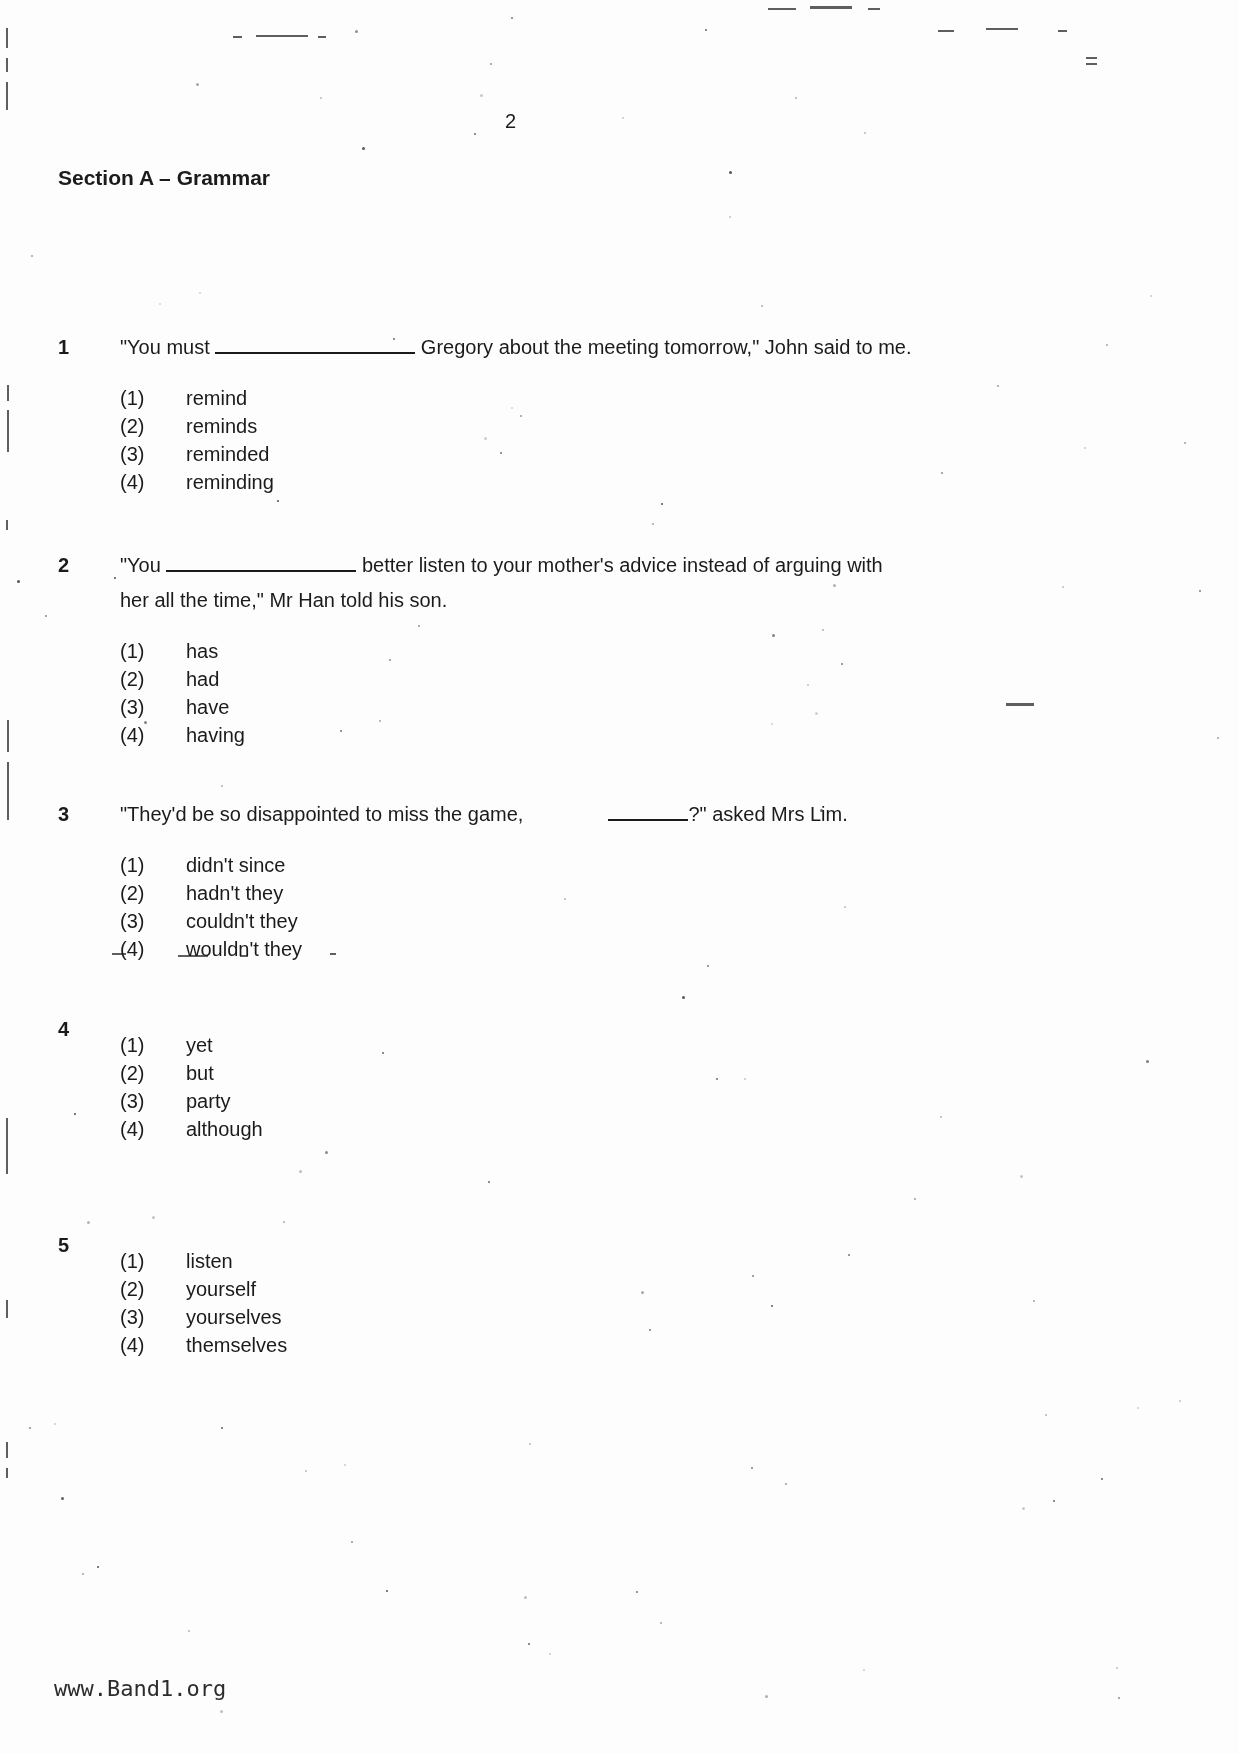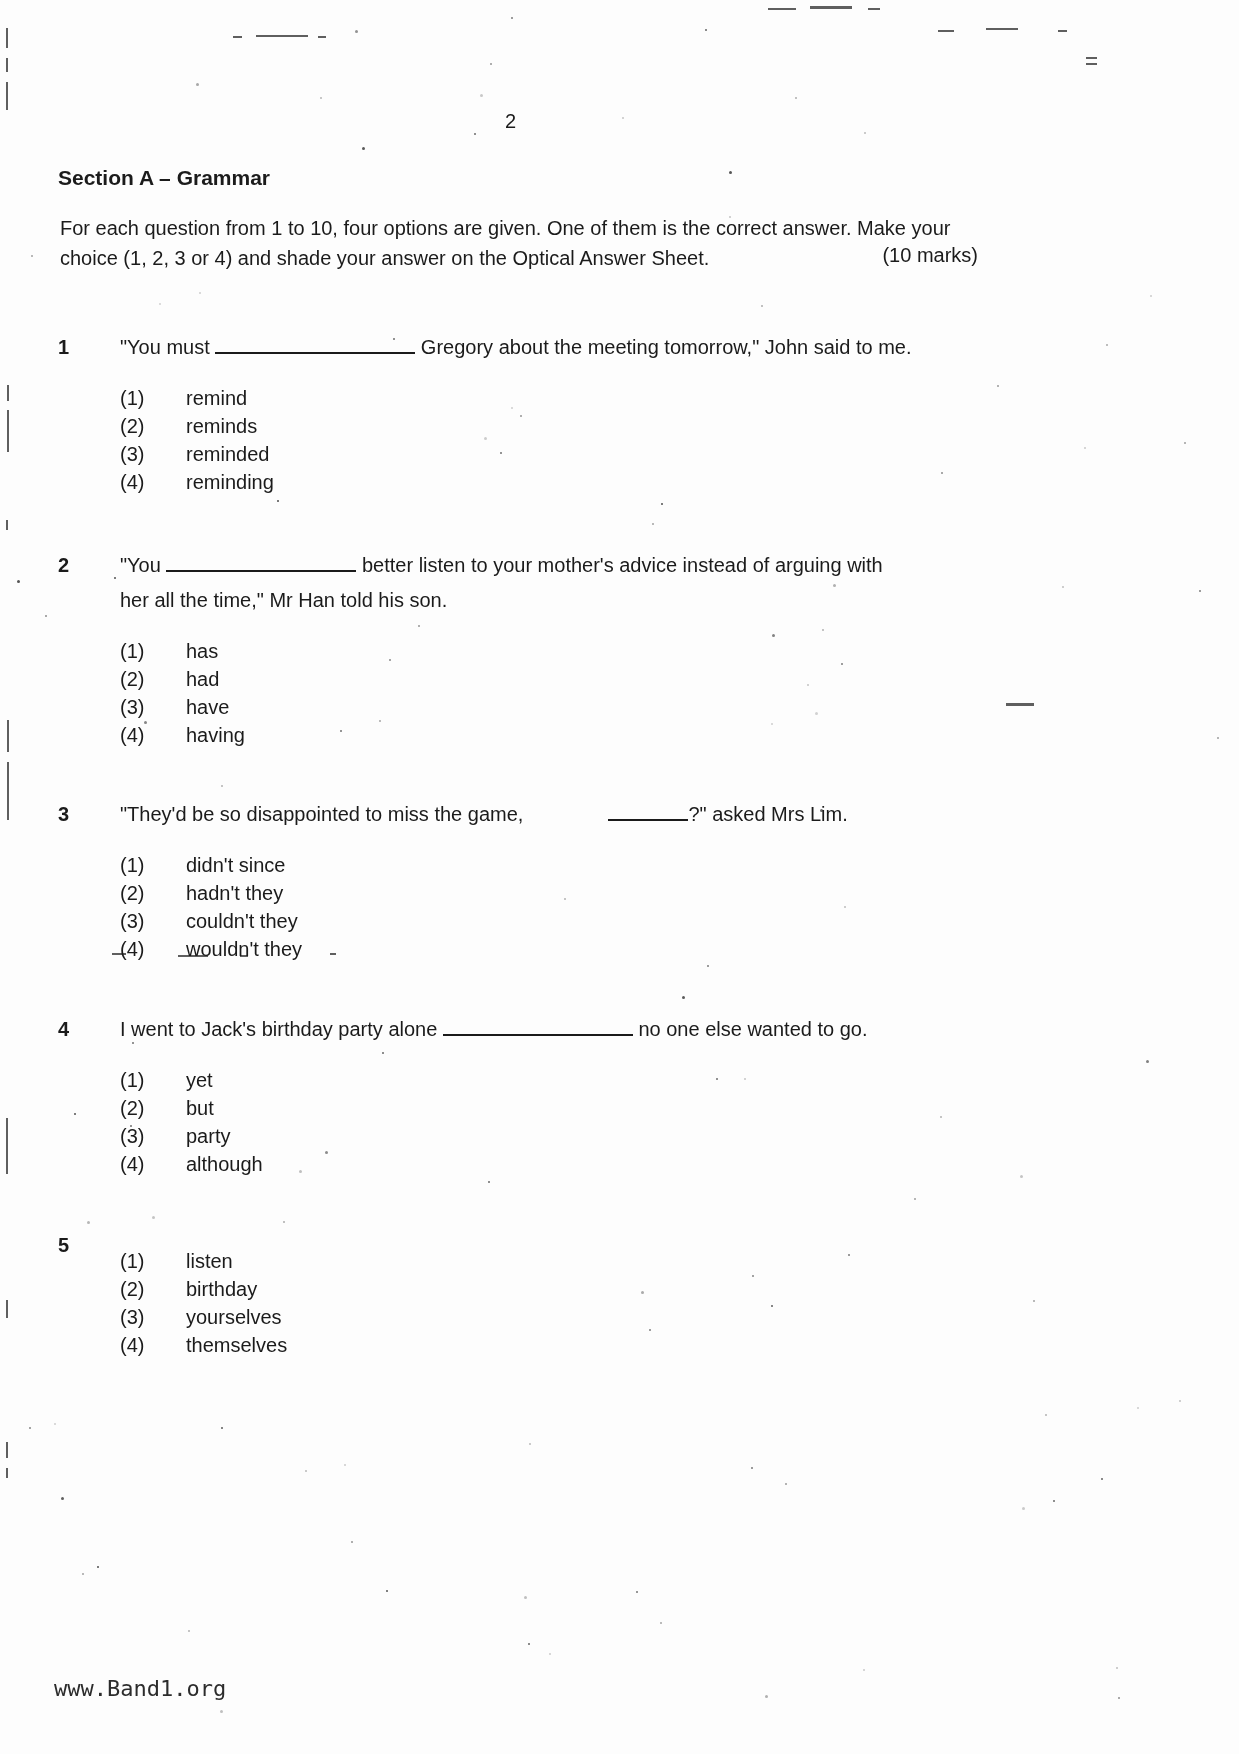--- a/index.html
+++ b/index.html
@@ -192,24 +192,20 @@
       <div class="speck" style="left: 1020px; top: 1175px; width: 3px; height: 3px; opacity: 0.26;"></div>
       <div class="speck" style="left: 386px; top: 1590px; width: 2px; height: 2px; opacity: 0.76;"></div>
       <div class="speck" style="left: 833px; top: 584px; width: 3px; height: 3px; opacity: 0.35;"></div>
       <div class="speck" style="left: 132px; top: 1042px; width: 2px; height: 2px; opacity: 0.64;"></div>
     </div>
 
   <div class="page-number">2</div>
 
   <h1 class="section-title">Section A – Grammar</h1>
 
-  <div class="instructions">
-    <span>For each question from 1 to 10, four options are given. One of them is the correct answer. Make your choice (1, 2, 3 or 4) and shade your answer on the Optical Answer Sheet.</span>
-    <span class="marks">(10 marks)</span>
-  </div>
 
   <div id="questions">
       <div class="question-block" style="top: 330px;">
         <div class="q-num">1</div>
         <div class="q-content">
           <div class="q-line"><span>"You must </span><span class="blank" style="width: 200px;"></span><span> Gregory about the meeting tomorrow," John said to me.</span></div>
           <div class="q-options">
             <div class="opt-row">
               <span class="opt-label">(1)</span>
               <span class="opt-text">remind</span>
@@ -274,21 +270,20 @@
             <div class="opt-row">
               <span class="opt-label">(4)</span>
               <span class="opt-text">wouldn't they</span>
             </div>
           </div>
         </div>
       </div>
       <div class="question-block" style="top: 1012px;">
         <div class="q-num">4</div>
         <div class="q-content">
-          <div class="q-line"><span>I went to Jack's birthday party alone </span><span class="blank" style="width: 190px;"></span><span> no one else wanted to go.</span></div>
           <div class="q-options">
             <div class="opt-row">
               <span class="opt-label">(1)</span>
               <span class="opt-text">yet</span>
             </div>
             <div class="opt-row">
               <span class="opt-label">(2)</span>
               <span class="opt-text">but</span>
             </div>
             <div class="opt-row">
@@ -305,21 +300,21 @@
       <div class="question-block" style="top: 1228px;">
         <div class="q-num">5</div>
         <div class="q-content">
           <div class="q-options">
             <div class="opt-row">
               <span class="opt-label">(1)</span>
               <span class="opt-text">listen</span>
             </div>
             <div class="opt-row">
               <span class="opt-label">(2)</span>
-              <span class="opt-text">birthday</span>
+              <span class="opt-text">yourself</span>
             </div>
             <div class="opt-row">
               <span class="opt-label">(3)</span>
               <span class="opt-text">yourselves</span>
             </div>
             <div class="opt-row">
               <span class="opt-label">(4)</span>
               <span class="opt-text">themselves</span>
             </div>
           </div>

